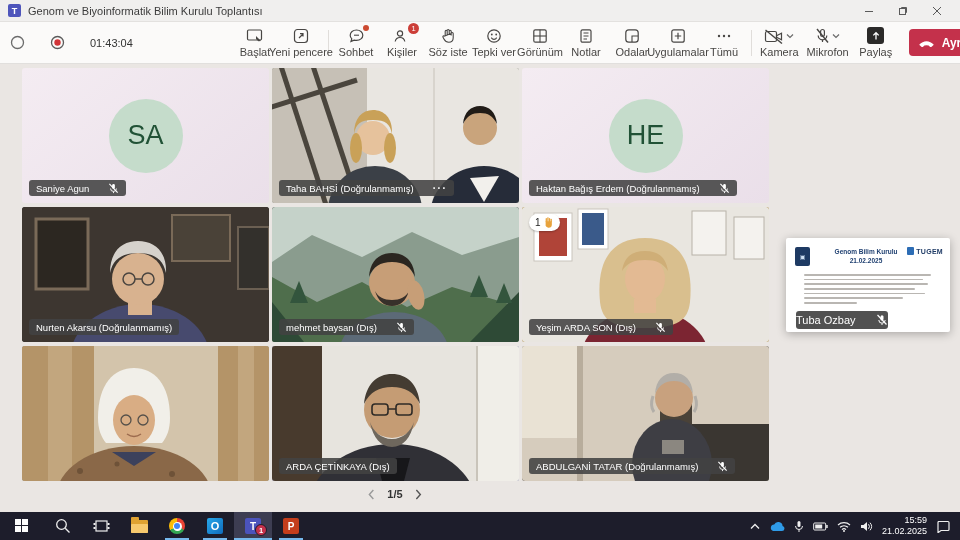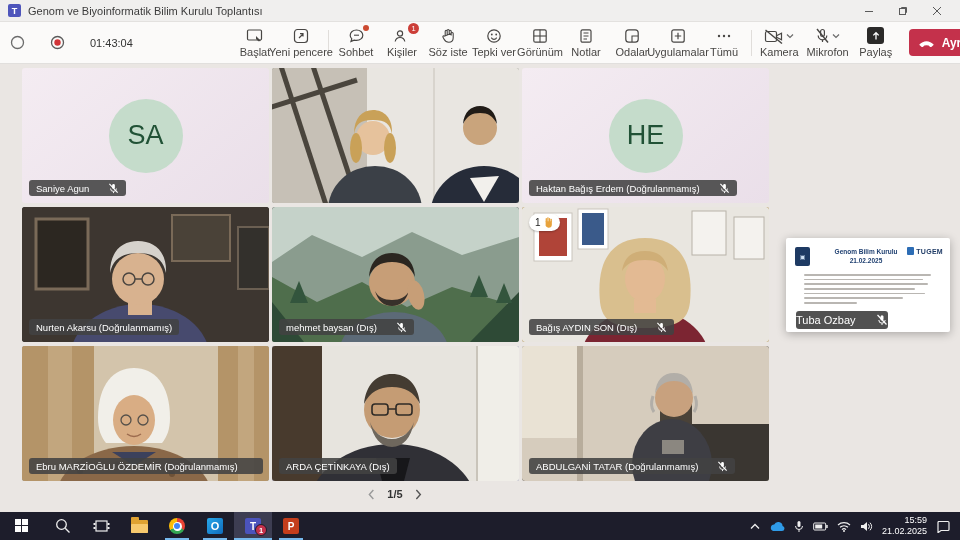--- a/index.html
+++ b/index.html
@@ -350,20 +350,24 @@
         <ellipse cx="103" cy="142" rx="47" ry="44" fill="#3b4047"></ellipse>
         <circle cx="101" cy="70" r="17" fill="#e6c29c"></circle>
         <path d="M82 66c0-16 8-24 19-24s20 8 19 24c-2-10-6-14-19-14s-17 4-19 14z" fill="#c9a158"></path>
         <ellipse cx="84" cy="80" rx="6" ry="15" fill="#c9a158"></ellipse>
         <ellipse cx="118" cy="80" rx="6" ry="15" fill="#c9a158"></ellipse>
         <ellipse cx="212" cy="148" rx="54" ry="50" fill="#262c39"></ellipse>
         <path d="M198 110l14 24 15-26z" fill="#f2f0ec"></path>
         <circle cx="208" cy="60" r="17" fill="#c9a47c"></circle>
         <path d="M191 56c1-12 8-18 17-18s16 6 17 18c-4-8-9-11-17-11s-13 3-17 11z" fill="#211c17"></path>
       </svg>
+      <div class="name-pill">
+        <span>Taha BAHSİ (Doğrulanmamış)</span>
+        <span class="more-dots">···</span>
+      </div>
     </div>
 
     <div class="tile avatar">
       <div class="initials">HE</div>
       <div class="name-pill">
         <span>Haktan Bağış Erdem (Doğrulanmamış)</span>
         <svg width="11" height="11" viewBox="0 0 12 12">
             <rect x="4.5" y="1.2" width="3" height="5.2" rx="1.5" fill="#fff"></rect>
             <path d="M2.8 6a3.2 3.2 0 0 0 6.4 0" fill="none" stroke="#fff" stroke-width="1"></path>
             <line x1="6" y1="9.4" x2="6" y2="11" stroke="#fff" stroke-width="1"></line>
@@ -443,21 +447,21 @@
             <g fill="#e8a33d">
               <rect x="2" y="1" width="1.6" height="5" rx=".8"></rect>
               <rect x="4" y="0" width="1.6" height="6" rx=".8"></rect>
               <rect x="6" y="1" width="1.6" height="5" rx=".8"></rect>
               <rect x="8" y="2" width="1.6" height="4" rx=".8"></rect>
               <path d="M2 5h7.6v4a4 4 0 0 1-4 4h-.4a4 4 0 0 1-3.2-2.4z"></path>
             </g>
           </svg>
       </div>
       <div class="name-pill">
-        <span>Bağış AYDIN SON (Dış)</span>
+        <span>Yeşim ARDA SON (Dış)</span>
         <svg width="11" height="11" viewBox="0 0 12 12">
             <rect x="4.5" y="1.2" width="3" height="5.2" rx="1.5" fill="#fff"></rect>
             <path d="M2.8 6a3.2 3.2 0 0 0 6.4 0" fill="none" stroke="#fff" stroke-width="1"></path>
             <line x1="6" y1="9.4" x2="6" y2="11" stroke="#fff" stroke-width="1"></line>
             <line x1="1.5" y1="1" x2="10.5" y2="10.5" stroke="#fff" stroke-width="1.2"></line>
           </svg>
       </div>
     </div>
 
     <div class="tile">
@@ -483,29 +487,20 @@
           </g>
         <path d="M112 120l-22-14h44z" fill="#3c415c"></path>
         <path d="M76 72c0-34 16-50 36-50s36 16 36 50c0 11-3 19-8 25h-56c-5-6-8-14-8-25z" fill="#f1efe9"></path>
         <ellipse cx="112" cy="74" rx="21" ry="25" fill="#d9ad84"></ellipse>
         <g stroke="#55504a" stroke-width="1.3" fill="none">
             <circle cx="104" cy="74" r="5"></circle>
             <circle cx="121" cy="74" r="5"></circle>
           </g>
         <path d="M105 88q7 5 14 0" stroke="#9c6b4e" fill="none" stroke-width="1.5"></path>
       </svg>
-      <div class="name-pill">
-        <span>Ebru MARZİOĞLU ÖZDEMİR (Doğrulanmamış)</span>
-        <svg width="11" height="11" viewBox="0 0 12 12">
-            <rect x="4.5" y="1.2" width="3" height="5.2" rx="1.5" fill="#fff"></rect>
-            <path d="M2.8 6a3.2 3.2 0 0 0 6.4 0" fill="none" stroke="#fff" stroke-width="1"></path>
-            <line x1="6" y1="9.4" x2="6" y2="11" stroke="#fff" stroke-width="1"></line>
-            <line x1="1.5" y1="1" x2="10.5" y2="10.5" stroke="#fff" stroke-width="1.2"></line>
-          </svg>
-      </div>
     </div>
 
     <div class="tile hl-blue">
       <svg class="scene" viewBox="0 0 247 135" preserveAspectRatio="xMidYMid slice">
         <rect width="247" height="135" fill="#e7e4de"></rect>
         <rect x="0" y="0" width="50" height="135" fill="#483a2d"></rect>
         <rect x="205" y="0" width="42" height="135" fill="#f0eee8"></rect>
         <line x1="205" y1="0" x2="205" y2="135" stroke="#c9c4ba" stroke-width="2"></line>
         <ellipse cx="121" cy="162" rx="84" ry="64" fill="#303036"></ellipse>
         <path d="M104 112h34l-6 23h-22z" fill="#17171a"></path>

